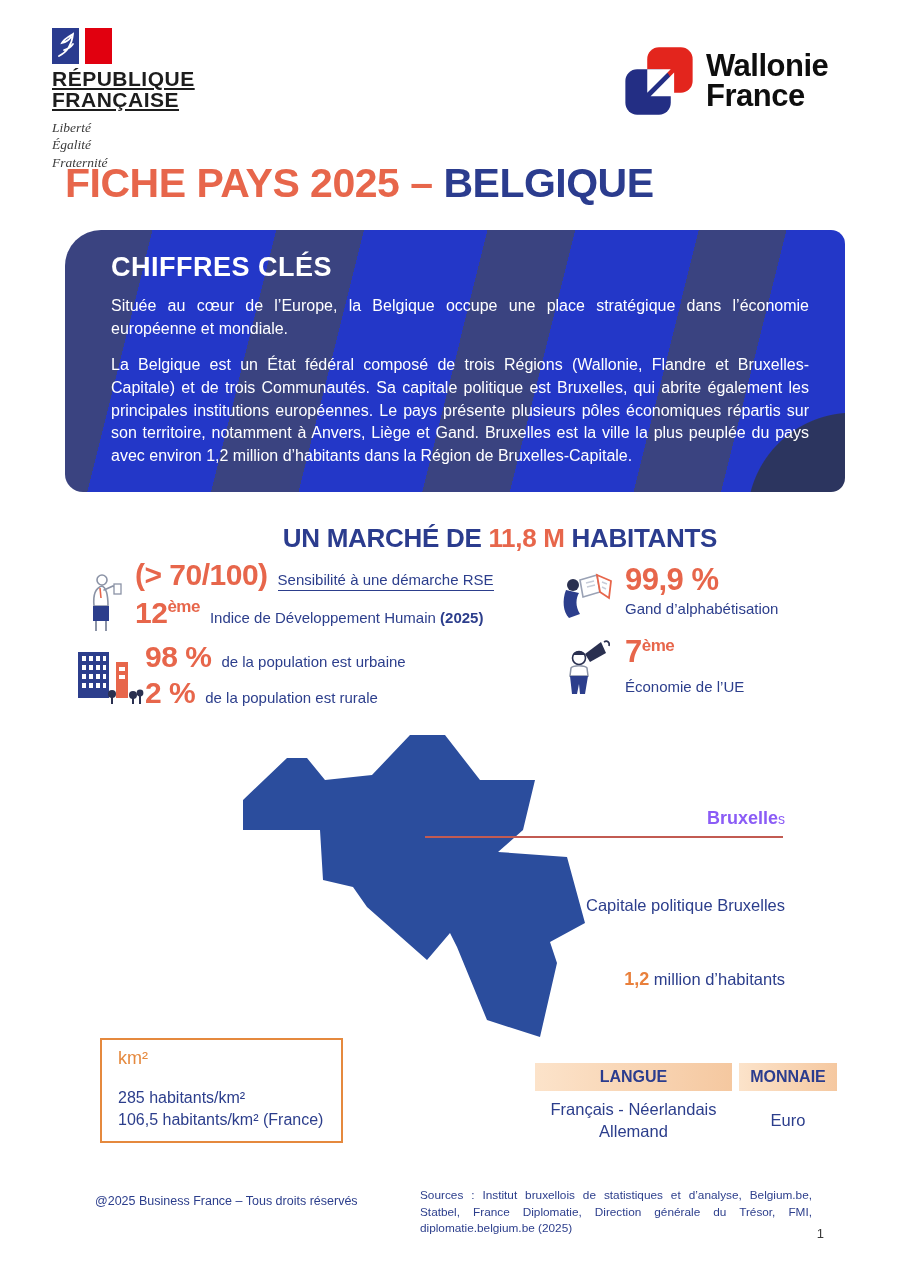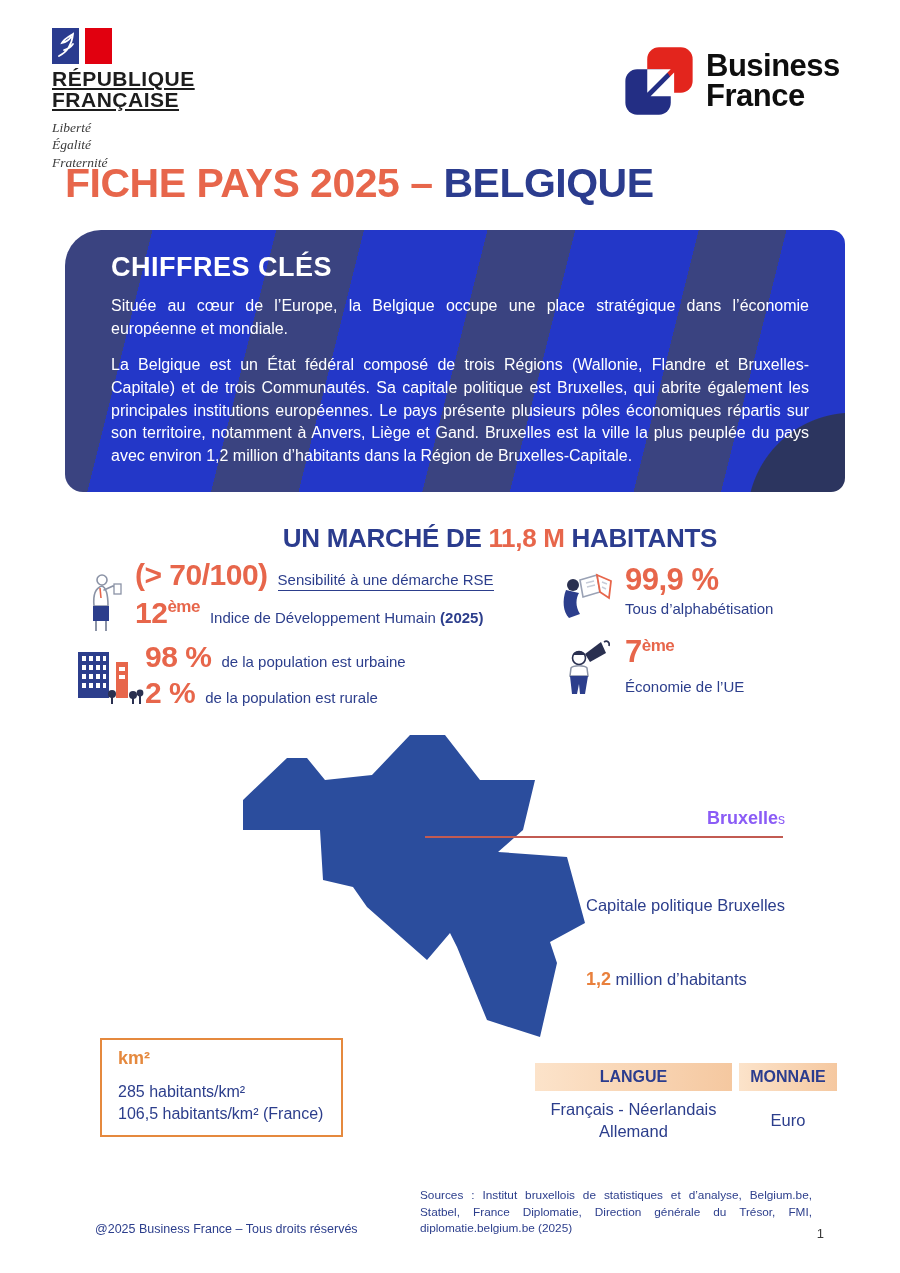--- a/index.html
+++ b/index.html
@@ -48,46 +48,46 @@
   .stat-block .stat-value{font-size:31px;display:block;}
   .stat-block .stat-label{display:block;margin-top:2px;}
   .icon-abs{position:absolute;}
 
   
   .map-svg{position:absolute;left:240px;top:733px;}
   .callout-line{position:absolute;left:425px;top:836px;width:358px;border-top:2px solid #C25B52;}
   .bruxelles-label{position:absolute;right:115px;top:808px;text-align:right;font-size:18px;
                    font-weight:800;color:#8b5cf6;}
   .bruxelles-label .tail{font-size:14px;font-weight:400;}
-  .capital-block{position:absolute;right:115px;top:846px;font-size:16.5px;
+  .capital-block{position:absolute;right:115px;top:846px;text-align:right;font-size:16.5px;
                  line-height:1.45;color:#2C3E8C;white-space:pre-wrap;}
   .capital-block .num{color:#E9803C;font-weight:700;font-size:18px;}
 
   
   .density-box{position:absolute;left:100px;top:1038px;width:243px;box-sizing:border-box;
                border:2px solid #E5893E;padding:8px 16px 12px 16px;}
-  .density-box .dtitle{color:#E5893E;font-size:18px;font-weight:700;margin-bottom:14px;}
+  .density-box .dtitle{color:#E5893E;font-size:18px;font-weight:400;margin-bottom:20px;}
   .density-box .dline{font-size:16px;color:#2C3E8C;margin-top:4px;}
 
   
   .lc-table{position:absolute;left:535px;top:1063px;width:302px;}
   .lc-head{display:flex;gap:7px;}
   .lc-head .cell{height:28px;display:flex;align-items:center;justify-content:center;
                  font-size:16px;font-weight:800;color:#2B3C8E;
                  background:linear-gradient(90deg,#FCE3CA,#F5C8A0);}
   .lc-head .c1{width:197px;}
   .lc-head .c2{width:98px;}
   .lc-body{display:flex;gap:7px;margin-top:7px;}
   .lc-body .cell{display:flex;align-items:center;justify-content:center;text-align:center;
                  font-size:16.5px;color:#2C3E8C;line-height:1.35;}
   .lc-body .c1{width:197px;}
   .lc-body .c2{width:98px;}
 
   
-  .footer-copy{position:absolute;left:95px;top:1194px;font-size:12.5px;color:#2C3E8C;margin-top:28px;}
+  .footer-copy{position:absolute;left:95px;top:1194px;font-size:12.5px;color:#2C3E8C;}
   .footer-sources{position:absolute;left:420px;top:1187px;width:392px;font-size:11.8px;
                   line-height:1.4;color:#2C3E8C;text-align:justify;}
   .page-number{position:absolute;right:76px;top:1226px;font-size:13px;color:#3a3a3a;}
 </style>
 </head>
 <body>
 
 <div class="page">
 
   <div class="rf-logo">
@@ -108,21 +108,21 @@
   </div>
 
   <div class="bf-logo">
     <svg width="74" height="74" viewBox="0 0 88 88">
       <rect x="30" y="4" width="54" height="54" rx="14" fill="#E3251D"></rect>
       <rect x="4" y="30" width="54" height="54" rx="14" fill="#232E84"></rect>
       <polygon points="30,30 58,30 30,58" fill="#ffffff"></polygon>
       <polygon points="62,34 62,62 34,62" fill="#ffffff"></polygon>
     </svg>
     <div class="bf-name">
-      <div>Business</div>
+      <div>Wallonie</div>
       <div>France</div>
     </div>
   </div>
 
   <h1 class="doc-title"><span class="t-orange">FICHE PAYS 2025 – </span><span class="t-navy country">BELGIQUE</span></h1>
 
   <section class="key-box">
     <h2>CHIFFRES CLÉS</h2>
     <p>Située au cœur de l’Europe, la Belgique occupe une place stratégique dans l’économie européenne et mondiale.</p>
     <p>La Belgique est un État fédéral composé de trois Régions (Wallonie, Flandre et Bruxelles-Capitale) et de trois Communautés. Sa capitale politique est Bruxelles, qui abrite également les principales institutions européennes. Le pays présente plusieurs pôles économiques répartis sur son territoire, notamment à Anvers, Liège et Gand. Bruxelles est la ville la plus peuplée du pays avec environ 1,2 million d’habitants dans la Région de Bruxelles-Capitale.</p>
@@ -205,21 +205,21 @@
     <path d="M22 16 L38 4 L43 15 L27 24 Z" fill="#2A3050"></path>
     <path d="M41 4 C44 2 47 4 46 8" stroke="#2A3050" stroke-width="1.6" fill="none"></path>
     <circle cx="16" cy="20" r="6.5" fill="#ffffff" stroke="#2A3050" stroke-width="1.6"></circle>
     <path d="M10 17 C11 12 21 12 22 17" fill="#2A3050"></path>
     <path d="M8 30 C10 27 22 27 24 30 L25 38 L7 38 Z" fill="#ffffff" stroke="#8B93A6" stroke-width="1.5"></path>
     <path d="M7 38 L25 38 L22 56 L17 56 L16 46 L14 56 L9 56 Z" fill="#2C3E8C"></path>
   </svg>
 
   <div class="stat-block" style="left:625px;top:562px;">
     <span class="stat-value">99,9 %</span>
-    <span class="stat-label">Tous d’alphabétisation</span>
+    <span class="stat-label">Gand d’alphabétisation</span>
   </div>
 
   <div class="stat-block" style="left:625px;top:634px;">
     <span class="stat-value"><span>7</span><sup>ème</sup></span>
     <span class="stat-label" style="margin-top:8px;">Économie de l’UE</span>
   </div>
 
   <svg class="map-svg" width="346" height="306" viewBox="0 0 346 306">
     <polygon fill="#2B4D9D" points="170,2 205,2 240,47 295,47 283,97 258,119 327,124 345,190 310,209 317,230 300,304 247,287 217,214 210,200 187,227 127,174 113,154 83,147 80,97 3,97 3,67 47,25 67,25 85,47 132,42"></polygon>
   </svg>

